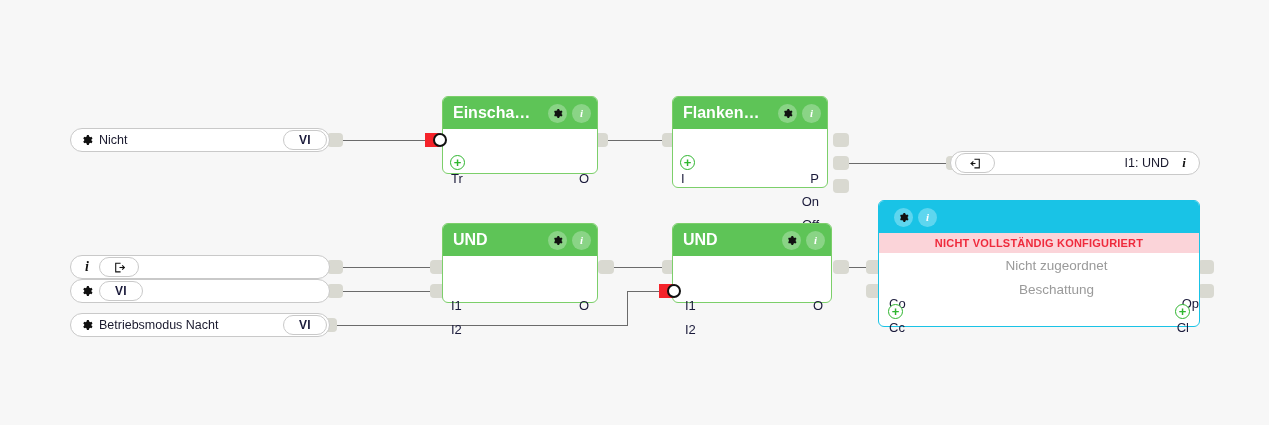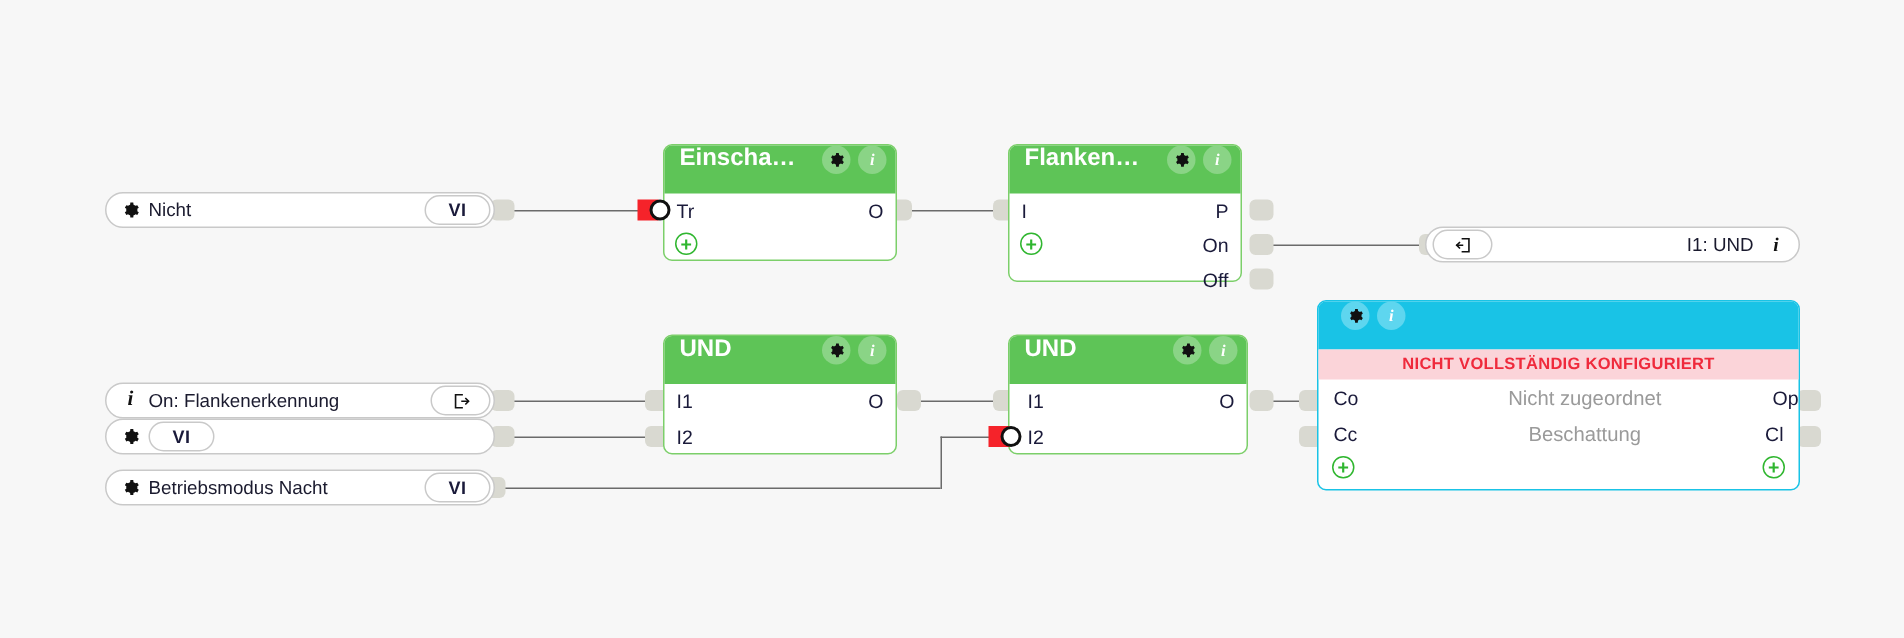--- a/index.html
+++ b/index.html
@@ -62,21 +62,21 @@
     font-weight:bold; font-size:13px; color:#111; margin-right:4px;
   }
 
   
   .block {
     position:absolute; background:#fff;
     border-radius:6px;
   }
   .block .hdr {
     height:32px; border-top-left-radius:5px; border-top-right-radius:5px;
-    display:flex; align-items:flex-start; padding:0 6px 0 10px;
+    display:flex; align-items:center; padding:0 6px 0 10px;
     color:#fff; font-size:16px; font-weight:bold;
   }
   .block .hdr .title { flex:1 1 auto; overflow:hidden; white-space:nowrap; }
   .block .hdr .hbtn {
     width:19px; height:19px; border-radius:50%;
     display:flex; align-items:center; justify-content:center;
     margin-left:5px; font-size:11px; flex:0 0 auto;
   }
   .block .body { position:relative; }
   .block.green  { border:1px solid #7ccf6a; }
@@ -88,21 +88,21 @@
   .hbtn.gear { color:#111; }
   .hbtn.info { color:#fff; font-style:italic; font-family:"Liberation Serif", serif; font-weight:bold; }
 
   .warnbar {
     background:#fbd4d9; color:#ef2a3c;
     font-size:11px; font-weight:bold; text-align:center;
     padding:4px 0 4px; letter-spacing:.2px;
   }
 
   .port {
-    position:absolute; font-size:13px; color:#1a1a3a;
+    position:absolute; font-size:13px; color:#1a1a3a;margin-top:38px;
   }
   .port.out { text-align:right; }
   .center-lbl {
     position:absolute; width:100%; text-align:center;
     font-size:13.5px; color:#9a9a9a;padding-left:35px;
   }
   .plus {
     position:absolute; width:15px; height:15px; border-radius:50%;
     border:1.6px solid #2fb62f; color:#2fb62f;
     display:flex; align-items:center; justify-content:center;
@@ -161,21 +161,20 @@
       <svg width="12" height="12" viewBox="0 0 24 24" fill="#111">
           <path d="M12 8.5a3.5 3.5 0 1 0 0 7 3.5 3.5 0 0 0 0-7zm9.2 3.5c0-.6-.05-1.1-.15-1.6l2-1.5-2-3.4-2.3.9c-.8-.65-1.7-1.15-2.7-1.45L15.7 2h-3.9l-.35 2.95c-1 .3-1.9.8-2.7 1.45l-2.3-.9-2 3.4 2 1.5c-.1.5-.15 1-.15 1.6s.05 1.1.15 1.6l-2 1.5 2 3.4 2.3-.9c.8.65 1.7 1.15 2.7 1.45L11.8 22h3.9l.35-2.95c1-.3 1.9-.8 2.7-1.45l2.3.9 2-3.4-2-1.5c.1-.5.15-1 .15-1.6z"></path>
         </svg>
     </span>
     <span class="pill-label">Nicht</span>
     <span class="badge">VI</span>
   </div>
 
   <div class="pill" style="left:70px; top:255px; width:260px;">
     <span class="pill-ico" style="font-family:'Liberation Serif',serif;font-style:italic;font-weight:bold;font-size:14px;">i</span>
-    <span class="pill-label">On: Flankenerkennung</span>
     <span class="badge small">
       <svg width="13" height="13" viewBox="0 0 24 24" fill="none" stroke="#111" stroke-width="2">
         <path d="M14 4H5v16h9"></path>
           <path d="M12 12h9"></path>
           <path d="M17 8l4 4-4 4"></path>
       </svg>
     </span>
   </div>
 
   <div class="pill" style="left:70px; top:279px; width:260px;">

